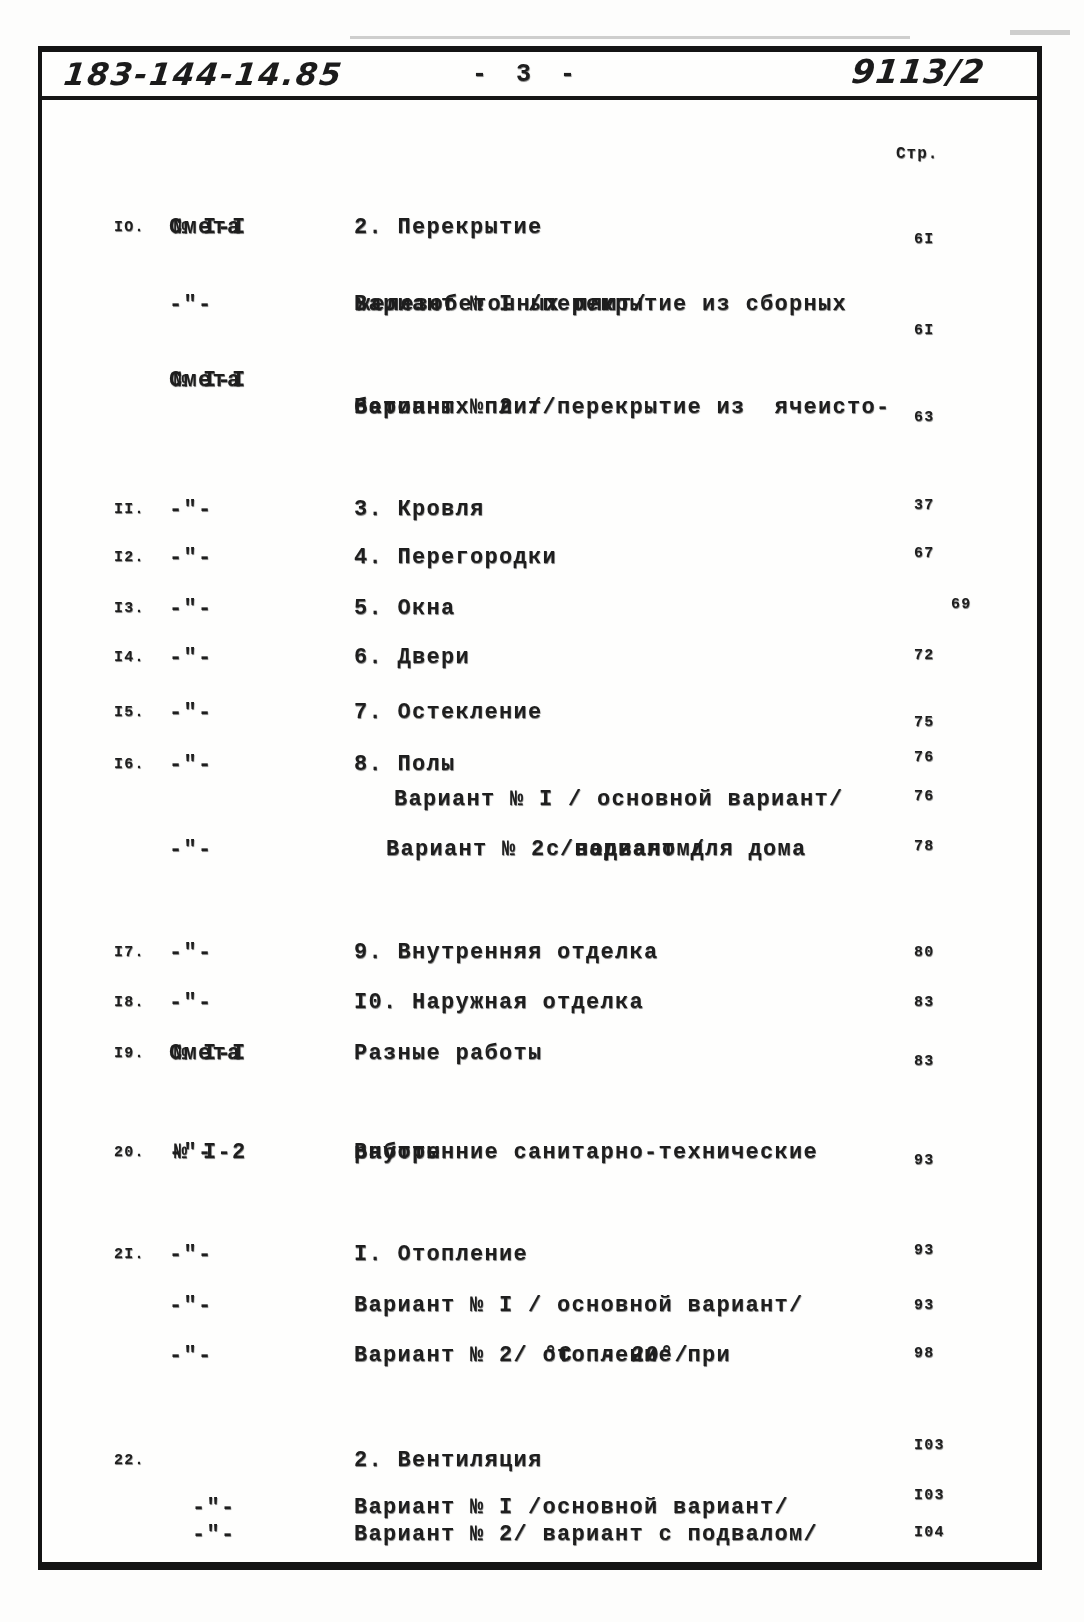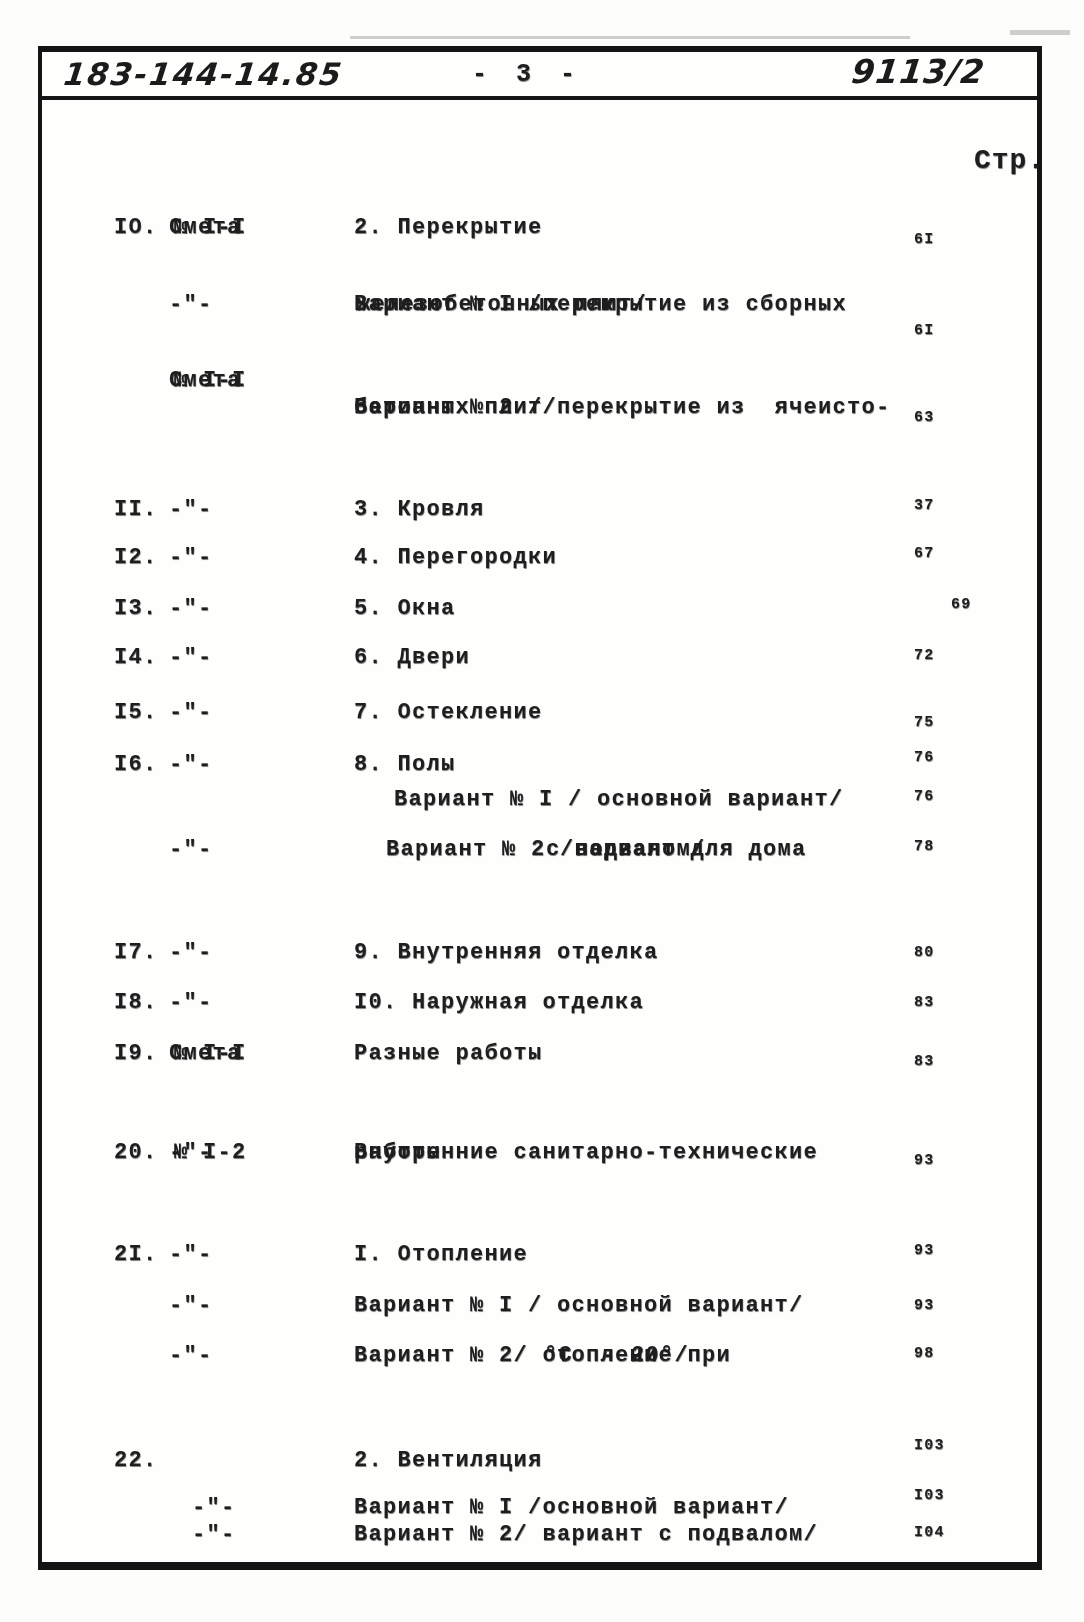--- a/index.html
+++ b/index.html
@@ -13,24 +13,24 @@
                border-bottom:4px solid #161616;box-sizing:border-box;}
   .hand{font-family:"DejaVu Sans","Liberation Sans",sans-serif;font-style:italic;
         font-weight:600;color:#1b1b1b;transform:skewX(-7deg);display:inline-block;}
   .hdr-left{position:absolute;left:22px;top:4px;font-size:31px;letter-spacing:2px;}
   .hdr-center{position:absolute;left:430px;top:8px;font-size:25px;font-weight:700;
               letter-spacing:7px;color:#1d1d1d;
               font-family:"Liberation Mono","DejaVu Sans Mono",monospace;}
   .hdr-right{position:absolute;right:52px;top:0px;font-size:33px;letter-spacing:1px;}
   .tw{font-weight:700;color:#1e1e1e;white-space:pre;
       text-shadow:0.5px 0.5px 0.7px rgba(25,25,25,0.55);}
-  .col-header{position:absolute;left:932px;top:93px;font-size:28px;letter-spacing:1px;}
+  .col-header{position:absolute;left:854px;top:93px;font-size:16px;letter-spacing:1px;}
   .row{position:absolute;left:0;right:0;height:0;}
   .row span{position:absolute;font-size:22px;line-height:26px;letter-spacing:1.3px;}
-  .row .num{font-size:22px;}
+  .row .num{font-size:15px;}
   .row .page{font-size:15px;}
   .lbl-line,.ttl-line{display:block;}
   .speck{position:absolute;background:rgba(60,60,60,0.28);border-radius:50%;}
   .streak{position:absolute;background:rgba(40,40,40,0.22);}
 </style>
 </head>
 <body>
 
 <div class="canvas">
 

